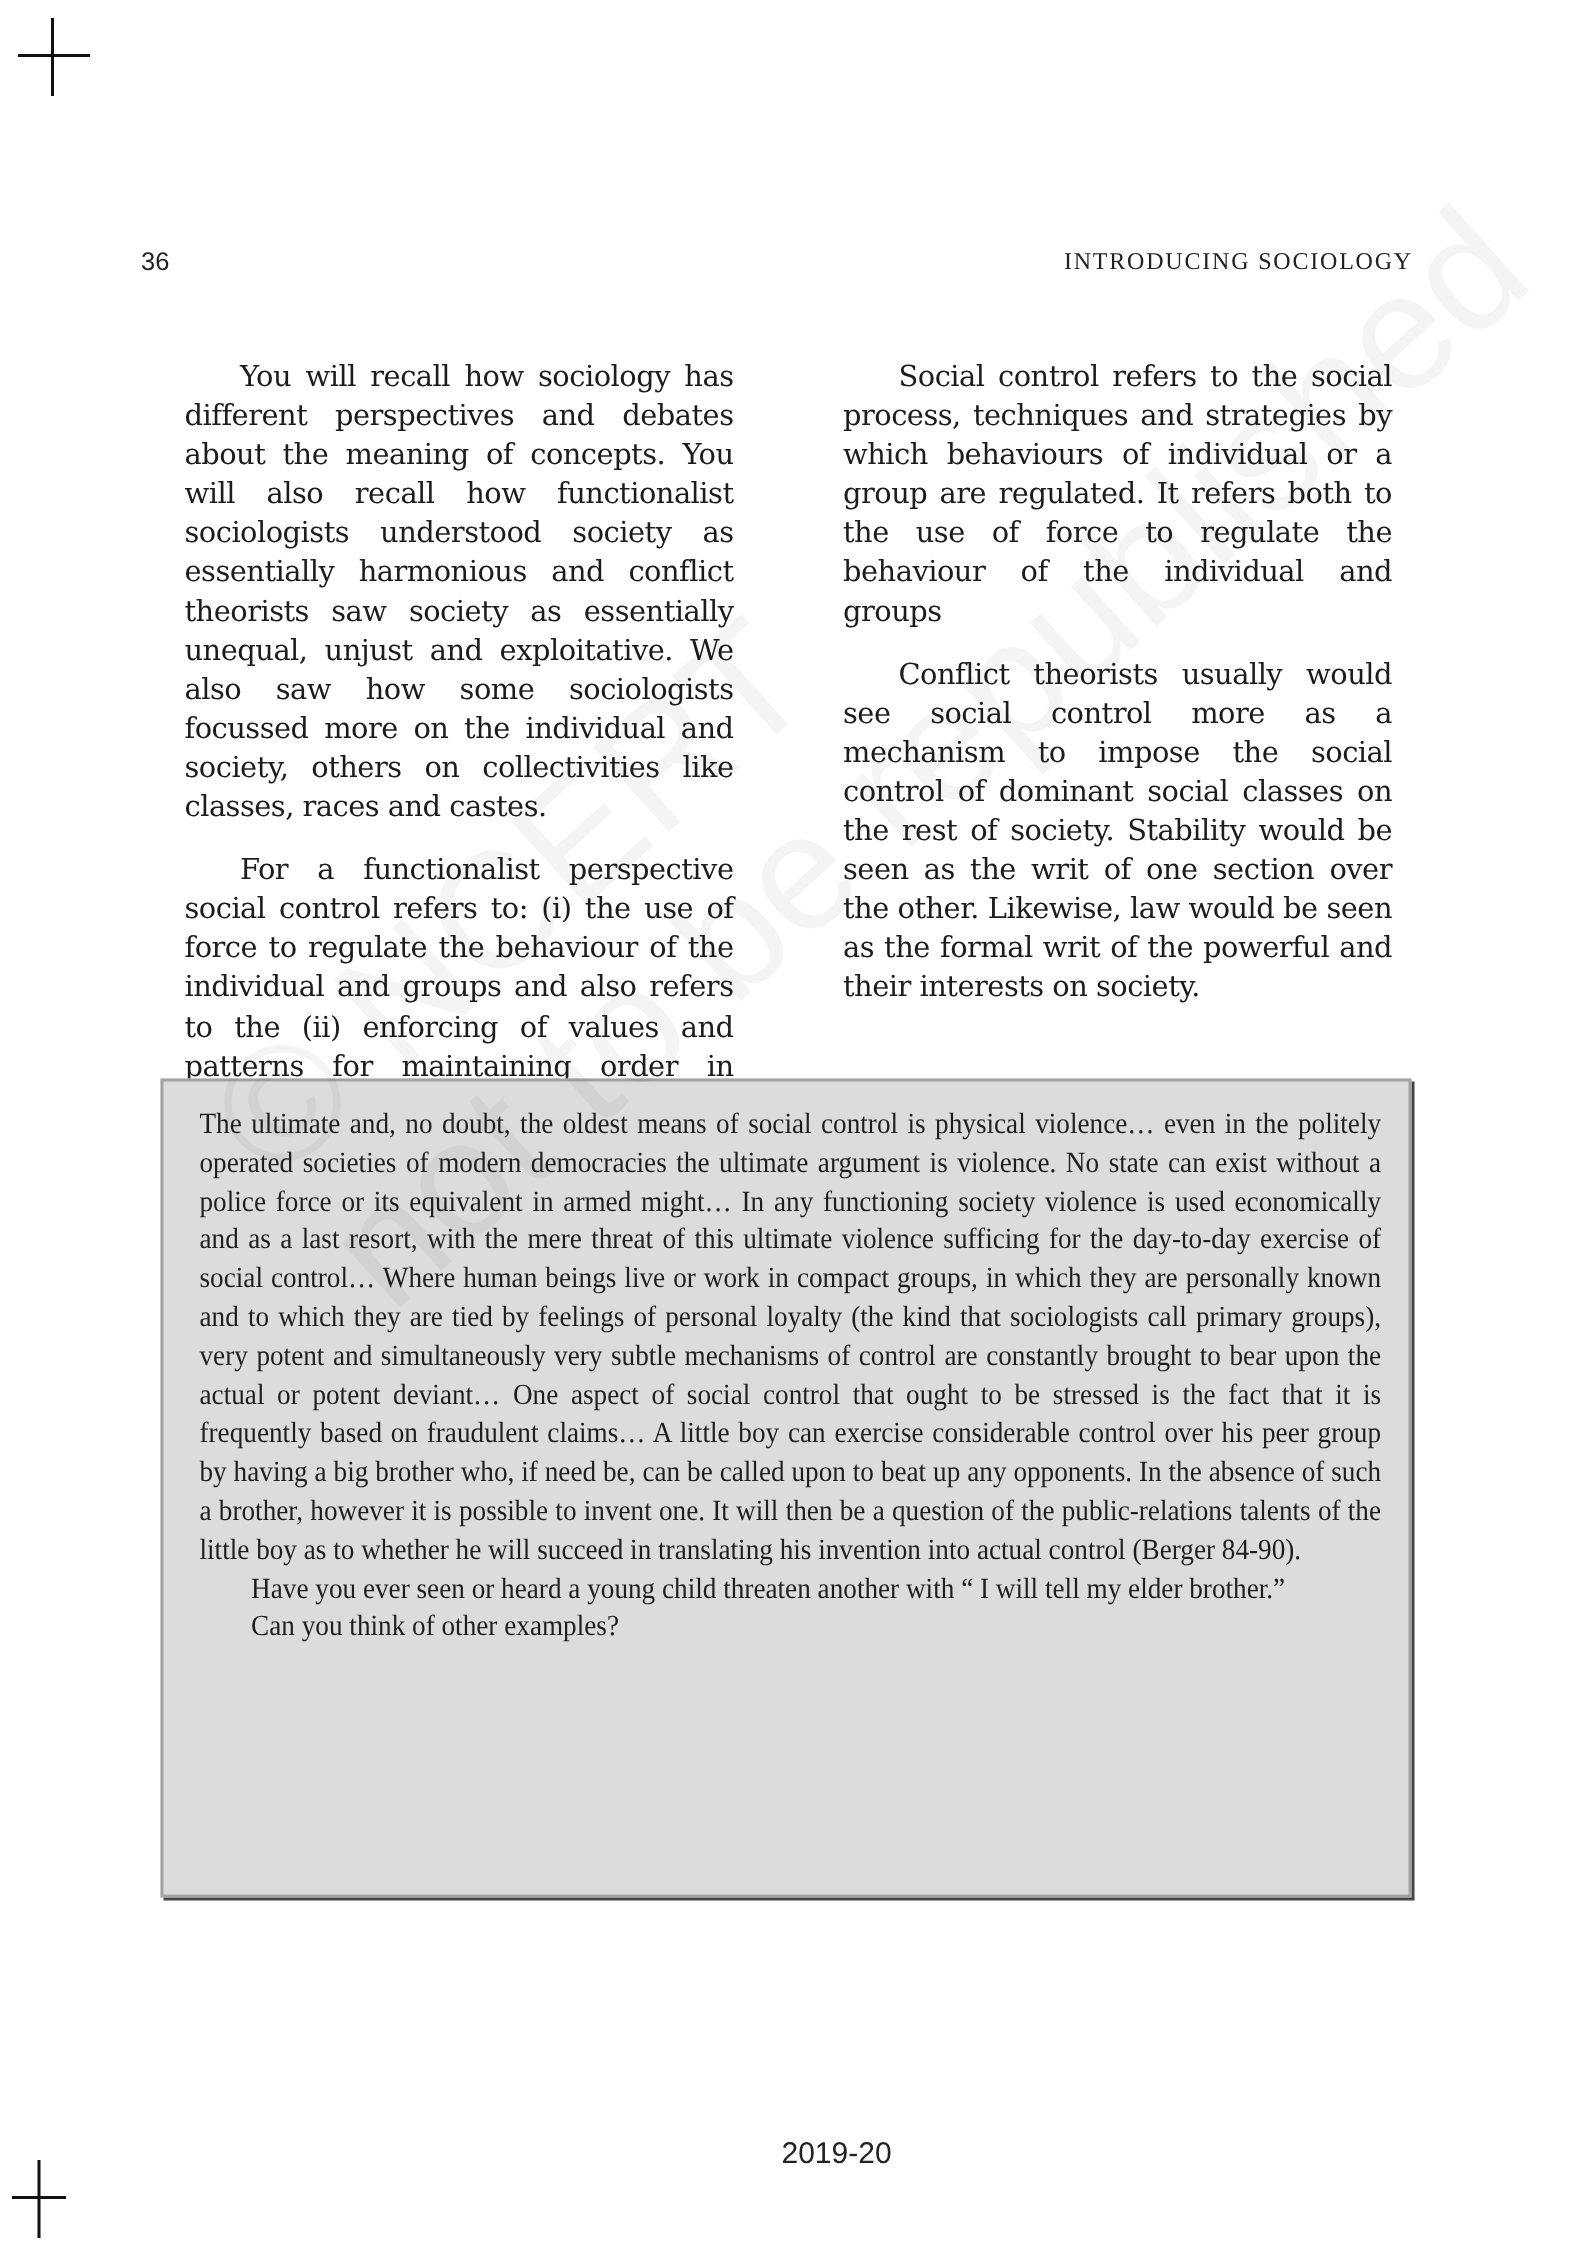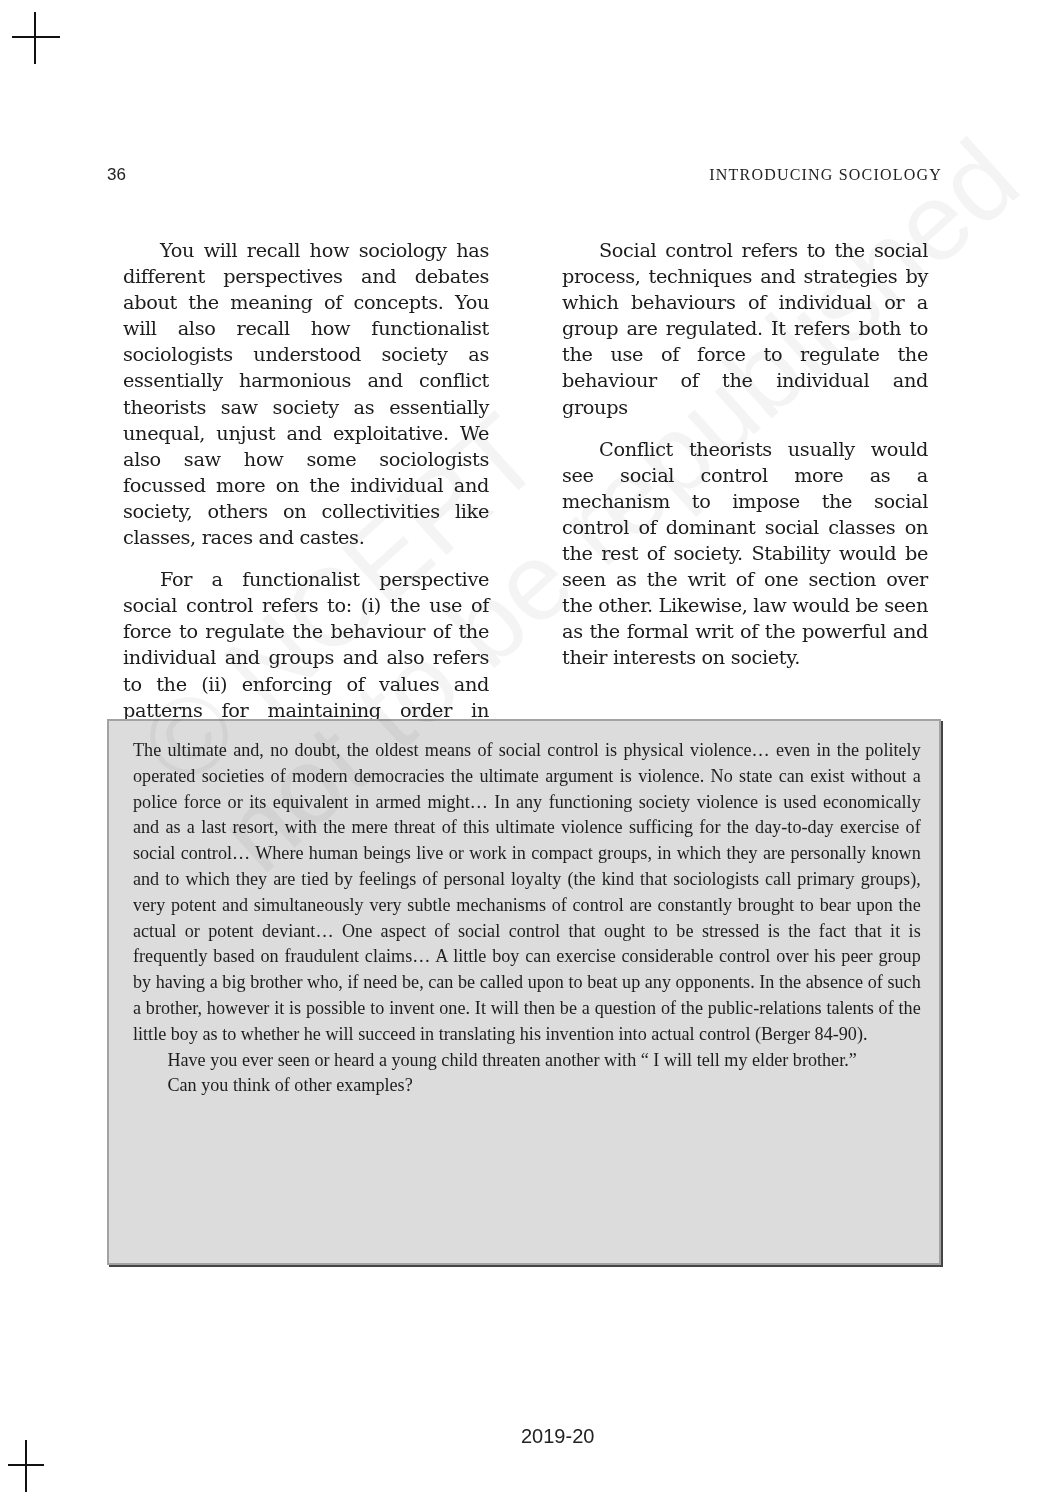--- a/index.html
+++ b/index.html
@@ -8,21 +8,21 @@
   .crop { position: absolute; }
   .crop .h { position: absolute; background: #111; height: 2px; }
   .crop .v { position: absolute; background: #111; width: 2px; }
   #crop-tl { left: 12px; top: 12px; width: 50px; height: 52px; }
   #crop-tl .h { left: 0; top: 24px; width: 48px; }
   #crop-tl .v { left: 22px; top: 0; height: 52px; }
   #crop-bl { left: 8px; top: 1440px; width: 40px; height: 52px; }
   #crop-bl .h { left: 0; top: 24px; width: 36px; }
   #crop-bl .v { left: 17px; top: 0; height: 52px; }
 
-  .page-number { position: absolute; left: 107px; top: 165px; font-family: "Liberation Sans", sans-serif;
+  .page-number { position: absolute; left: 94px; top: 165px; font-family: "Liberation Sans", sans-serif;
                  font-size: 17px; color: #222; }
   .running-head { position: absolute; right: 108px; top: 166px; font-family: "Liberation Serif", serif;
                   font-size: 16px; letter-spacing: 1.2px; color: #222; }
 
   .columns { position: absolute; left: 107px; top: 222px; width: 837px; display: flex; justify-content: space-between; }
   .col { width: 398px; font-family: "DejaVu Serif", serif; font-size: 19.3px; line-height: 26.1px;
          text-align: justify; color: #1c1c1c; letter-spacing: -0.35px; }
   .col p { margin: 16px; }
   .col p.indent { text-indent: 37px; }
   .col p.cont { text-indent: 0; }

